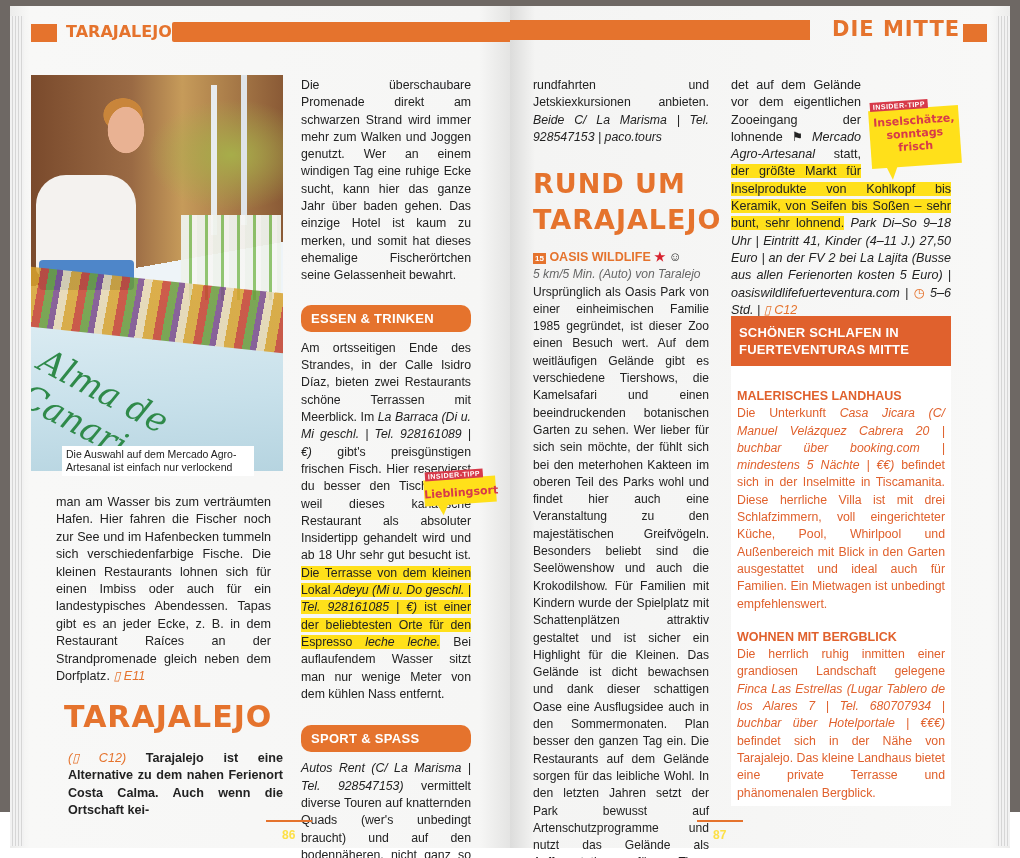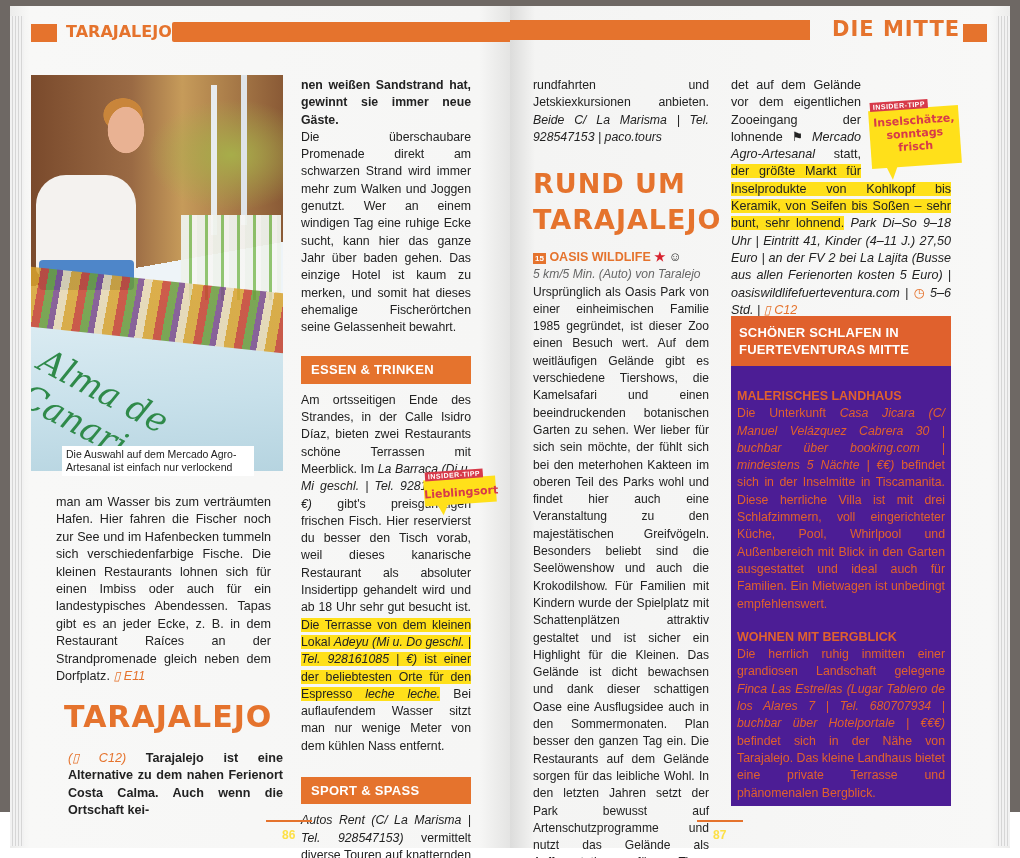--- a/index.html
+++ b/index.html
@@ -13,21 +13,21 @@
 
   .hdr-bar { position: absolute; height: 20px; background: #e5732d; }
   .hdr-text { position: absolute; font-family: "DejaVu Sans", sans-serif; font-weight: bold; color: #e5732d; }
 
   .col { position: absolute; font-size: 12.3px; line-height: 17.3px; color: #222; text-align: justify; font-family: "Liberation Sans", sans-serif; }
   .col p { margin: 0; }
   .b { font-weight: bold; }
   .i { font-style: italic; }
   .hl { background: #ffe01a; box-decoration-break: clone; -webkit-box-decoration-break: clone; }
   .or { color: #e5732d; }
-  .sec-head { background: #e5732d; color: #fff; font-weight: bold; font-size: 13px; padding: 5px 10px; margin: 6px 0 8px 0; letter-spacing: 0.3px; }
+  .sec-head { background: #e5732d; color: #fff; font-weight: bold; font-size: 13px; padding: 5px 10px; margin: 6px 0 8px 0; letter-spacing: 0.3px; border-radius: 10px; }
   .big-title { font-family: "DejaVu Sans", sans-serif; font-weight: bold; color: #e5732d; letter-spacing: 1px; }
 
   .photo { position: absolute; left: 31px; top: 75px; width: 252px; height: 396px; overflow: hidden;
      background:
       radial-gradient(ellipse 30px 38px at 95px 55px, #e9b293 0 60%, transparent 62%),
       radial-gradient(ellipse 35px 30px at 92px 40px, #c9853a 0 55%, transparent 57%),
       linear-gradient(170deg, transparent 0 48%, #eef4f8 48% 100%),
       radial-gradient(ellipse 120px 80px at 200px 80px, #a7ad4a 0, transparent 70%),
       linear-gradient(to right, #7a4a2c 0, #9a6a44 40%, #c69b5a 60%, #8a5a36 100%);
   }
@@ -40,21 +40,21 @@
      background: repeating-linear-gradient(to right, #eef2ec 0 8px, #8cc26a 8px 11px, #f6f6f4 11px 16px); opacity: 0.95; }
   .photo .stand { position:absolute; left:180px; top:10px; width:6px; height:150px; background:#e8ecef; }
   .photo .stand2 { position:absolute; left:210px; top:0; width:6px; height:150px; background:#dfe4e8; }
   .photo .banner { position:absolute; left:20px; top:265px; font-family:"DejaVu Serif", serif; font-style: italic; color:#2f8a4a; font-size: 34px; transform: rotate(28deg); transform-origin: left top; }
   .caption { position: absolute; left: 62px; top: 446px; width: 192px; background: #ffffff; color: #222; font-size: 10.5px; line-height: 13px; padding: 2px 4px; }
 
   .tip-bubble { position: absolute; background: #ffe01a; transform: rotate(-4deg); }
   .tip-label { position:absolute; background:#d73a4a; color:#fff; font-size:7px; font-weight:bold; padding:1px 3px; letter-spacing:0.5px; }
   .tip-text { color:#d73a4a; font-weight:bold; text-align:center; font-family:"DejaVu Sans", sans-serif; }
 
-  .info-box { position: absolute; left: 731px; top: 316px; width: 220px; height: 490px; background: #4c1d95; }
+  .info-box { position: absolute; left: 731px; top: 316px; width: 220px; height: 490px; background: #ffffff; }
   .info-head { background: #e0612d; color: #fff; font-weight: bold; font-size: 13px; line-height: 17px; padding: 8px 8px; letter-spacing: 0.2px; }
   .info-body { padding: 22px 6px 0 6px; color: #e0612d; font-size: 12.3px; line-height: 17.3px; text-align: justify; }
   .info-body .sub { font-weight: bold; font-size: 12.5px; color: #e0612d; }
 
   .pnum-line { position:absolute; height:2px; background:#e5732d; width:46px; }
   .pnum { position:absolute; font-weight:bold; font-size:12px; color:#fde047; }
 </style>
 </head>
 <body>
 
@@ -94,21 +94,20 @@
   </div>
 
   <div class="big-title" style="position:absolute; left:64px; top:699px; font-size:30px;">TARAJALEJO</div>
 
   <div class="col" style="left:68px; top:750px; width:215px; font-weight:bold; font-size:12.6px;">
     <span class="or i" style="font-weight:normal;">(▯ C12)</span>
     <span>Tarajalejo ist eine Alternative zu dem nahen Ferienort Costa Calma. Auch wenn die Ortschaft kei-</span>
   </div>
 
   <div class="col" style="left:301px; top:77px; width:170px;">
-    <p class="b">nen weißen Sandstrand hat, gewinnt sie immer neue Gäste.</p>
     <p>Die überschaubare Promenade direkt am schwarzen Strand wird immer mehr zum Walken und Joggen genutzt. Wer an einem windigen Tag eine ruhige Ecke sucht, kann hier das ganze Jahr über baden gehen. Das einzige Hotel ist kaum zu merken, und somit hat dieses ehemalige Fischerörtchen seine Gelassenheit bewahrt.</p>
 
     <div class="sec-head" style="margin-top:20px;">ESSEN &amp; TRINKEN</div>
     <p>
       <span>Am ortsseitigen Ende des Strandes, in der Calle Isidro Díaz, bieten zwei Restaurants schöne Terrassen mit Meerblick. Im</span>
       <span class="i">La Barraca (Di u. Mi geschl. | Tel. 928161089 | €)</span>
       <span>gibt's preisgünstigen frischen Fisch. Hier reservierst du besser den Tisch vorab, weil dieses kanarische Restaurant als absoluter Insidertipp gehandelt wird und ab 18 Uhr sehr gut besucht ist.</span>
       <span class="hl"><span>Die Terrasse von dem kleinen Lokal</span> <span class="i">Adeyu (Mi u. Do geschl. | Tel. 928161085 | €)</span> <span>ist einer der beliebtesten Orte für den Espresso</span> <span class="i">leche leche.</span></span>
       <span>Bei auflaufendem Wasser sitzt man nur wenige Meter von dem kühlen Nass entfernt.</span>
     </p>
@@ -178,21 +177,21 @@
     </div>
     <div style="position:absolute; left:14px; bottom:-12px; width:0; height:0; border-left:6px solid transparent; border-right:6px solid transparent; border-top:14px solid #ffe01a;"></div>
   </div>
 
   <div class="info-box">
     <div class="info-head">SCHÖNER SCHLAFEN IN FUERTEVENTURAS MITTE</div>
     <div class="info-body">
       <p class="sub">MALERISCHES LANDHAUS</p>
       <p>
         <span>Die Unterkunft</span>
-        <span class="i">Casa Jicara (C/ Manuel Velázquez Cabrera 30 | buchbar über booking.com | mindestens 5 Nächte | €€)</span>
+        <span class="i">Casa Jicara (C/ Manuel Velázquez Cabrera 20 | buchbar über booking.com | mindestens 5 Nächte | €€)</span>
         <span>befindet sich in der Inselmitte in Tiscamanita. Diese herrliche Villa ist mit drei Schlafzimmern, voll eingerichteter Küche, Pool, Whirlpool und Außenbereich mit Blick in den Garten ausgestattet und ideal auch für Familien. Ein Mietwagen ist unbedingt empfehlenswert.</span>
       </p>
       <p class="sub" style="margin-top:16px;">WOHNEN MIT BERGBLICK</p>
       <p>
         <span>Die herrlich ruhig inmitten einer grandiosen Landschaft gelegene</span>
         <span class="i">Finca Las Estrellas (Lugar Tablero de los Alares 7 | Tel. 680707934 | buchbar über Hotelportale | €€€)</span>
         <span>befindet sich in der Nähe von Tarajalejo. Das kleine Landhaus bietet eine private Terrasse und phänomenalen Bergblick.</span>
       </p>
     </div>
   </div>

